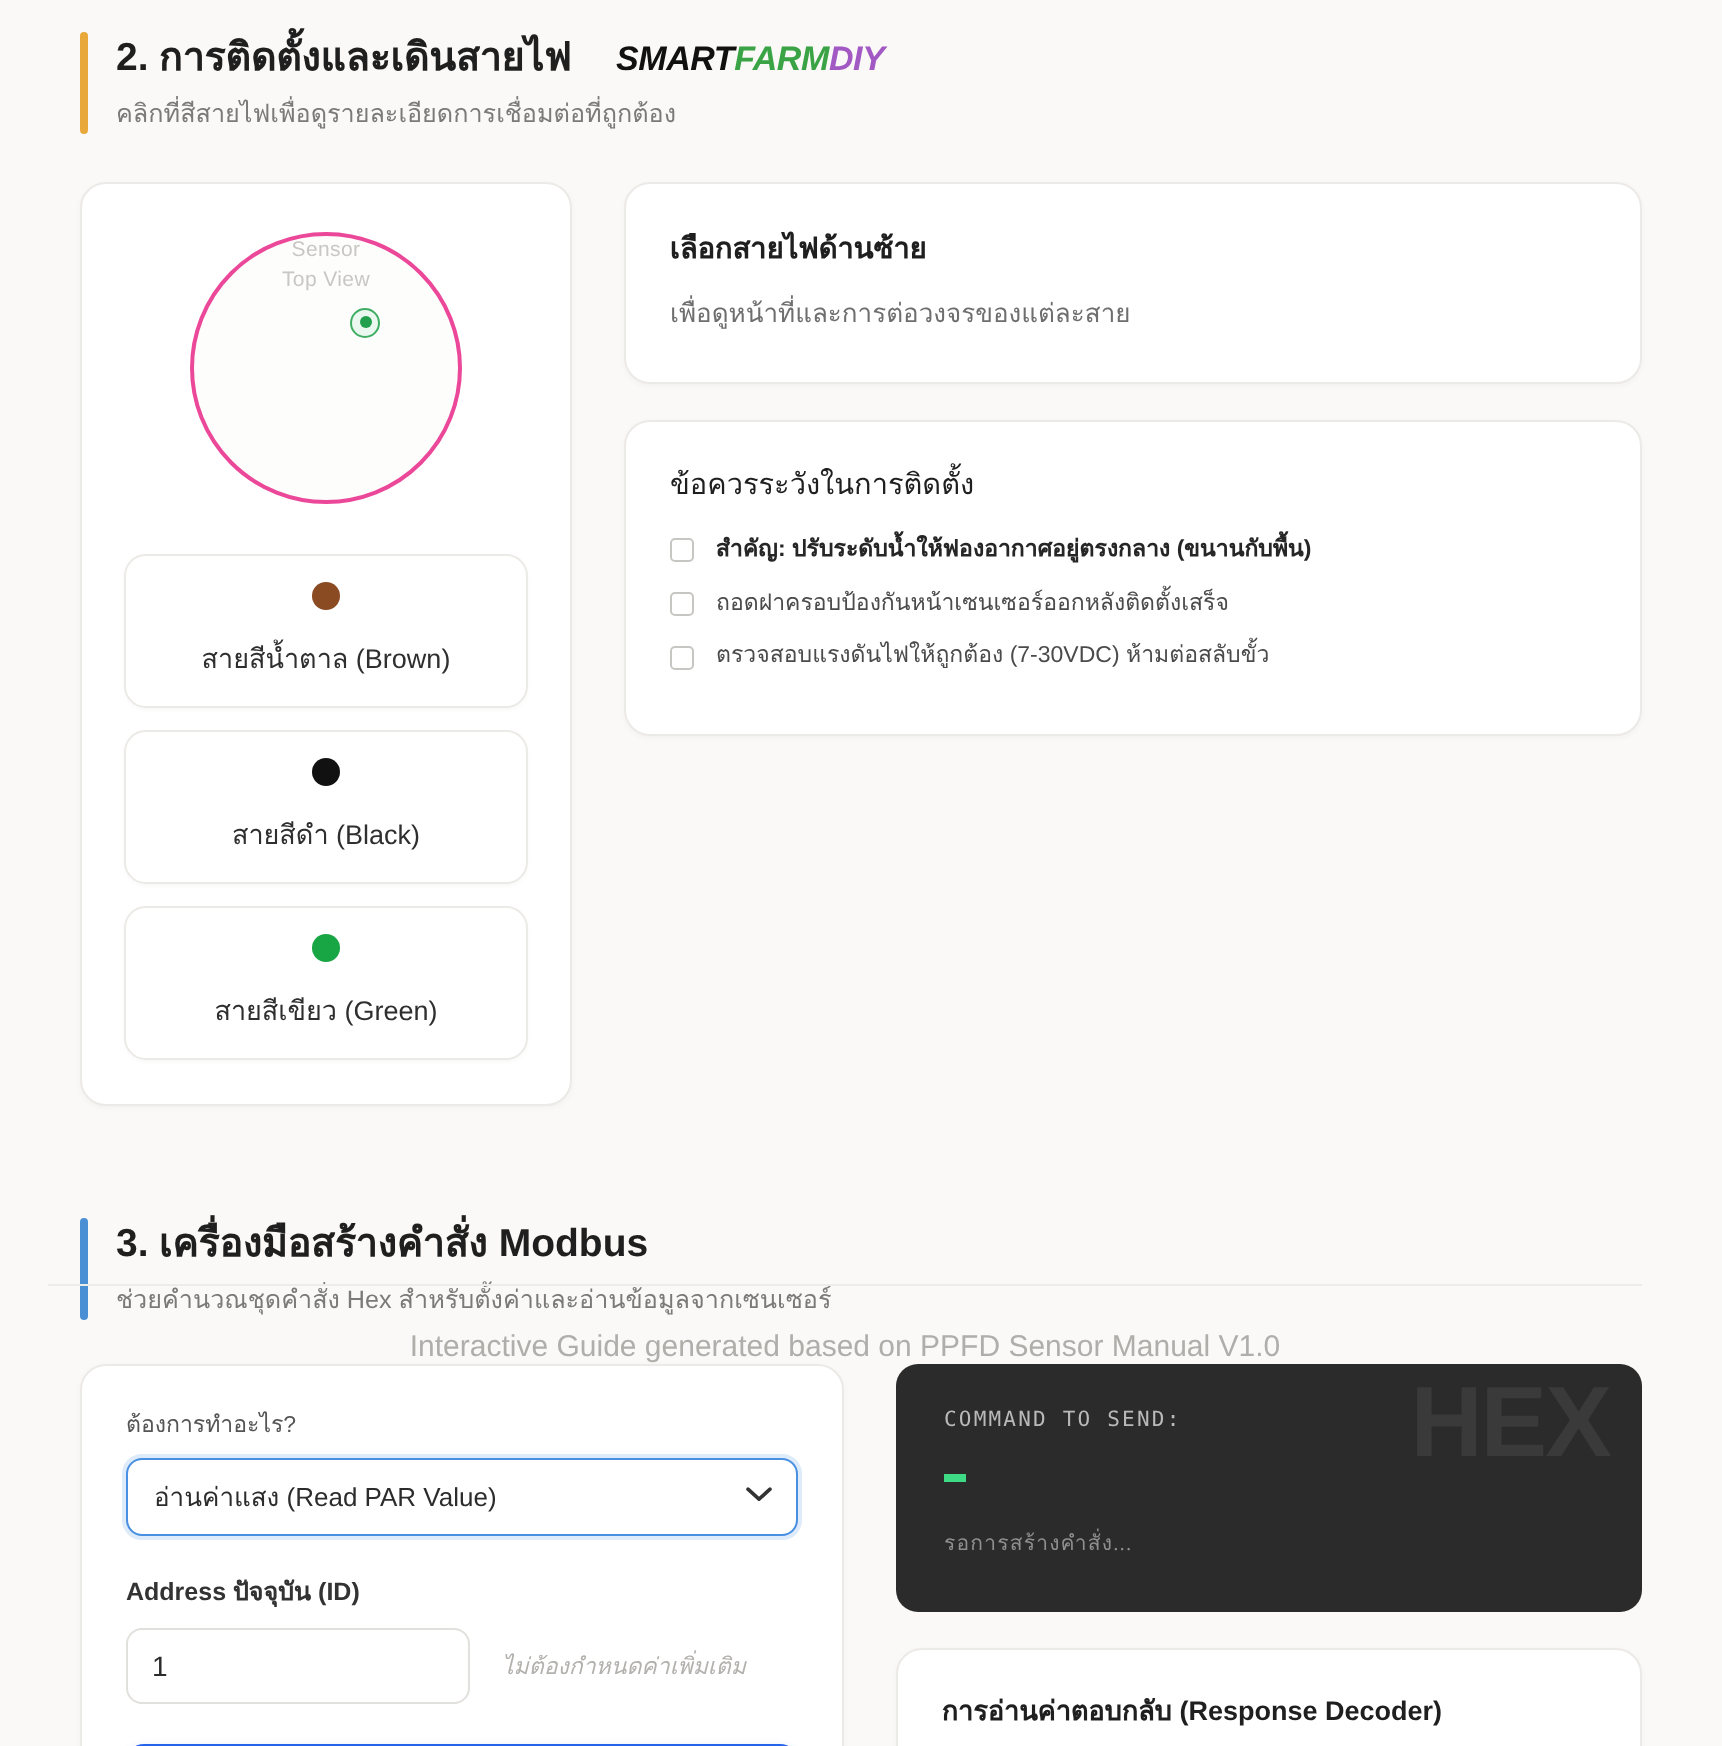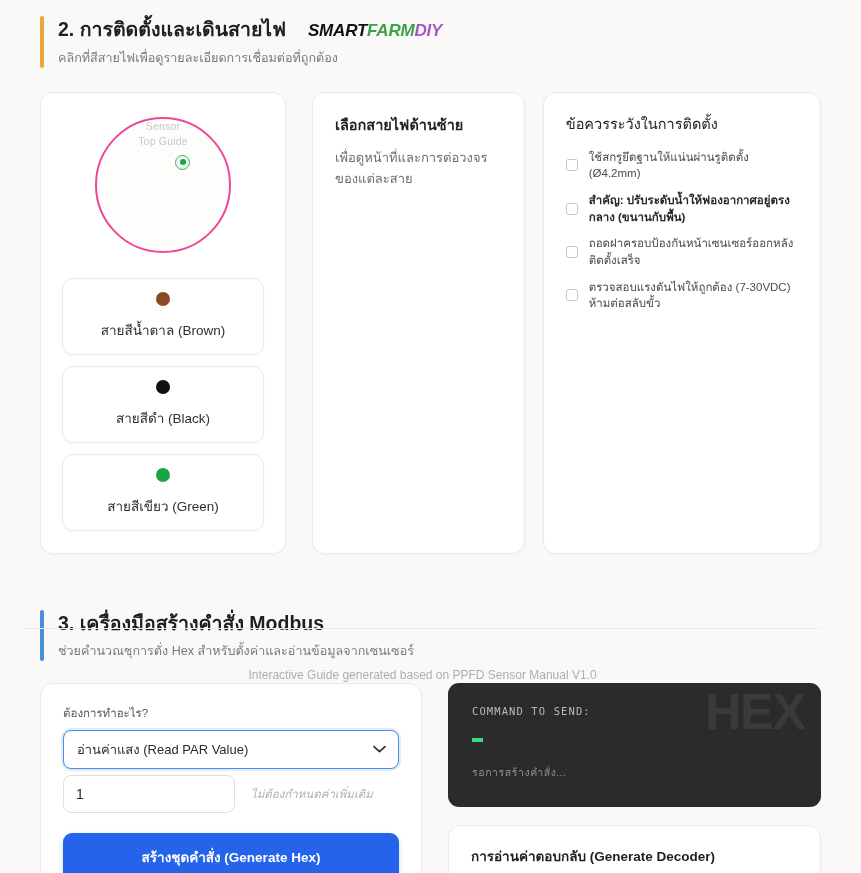--- a/index.html
+++ b/index.html
@@ -62,21 +62,21 @@
   .wire-btn {
     display: flex; align-items: center; gap: 13px;
     background: #ffffff; border: 1px solid #eceae6; border-radius: 11px;
     padding: 13px 15px; margin-top: 11px; cursor: pointer;
     box-shadow: 0 1px 2px rgba(0,0,0,0.03);
     flex-direction: column;
   }
   .wire-swatch { width: 14px; height: 14px; border-radius: 50%; flex: 0 0 14px; }
   .wire-label { font-size: 13.5px; color: #2f2f2f; }
 
-  .sec2-right { flex: 1; display: flex; gap: 18px; }
+  .sec2-right { flex: 1; display: flex; flex-direction: column; gap: 18px; }
 
   .info-card { padding: 20px 22px 24px; min-height: 92px; }
   .info-title { font-size: 14.5px; font-weight: bold; color: #1f1f1f; }
   .info-sub { font-size: 13px; color: #6e6e6e; margin-top: 11px; }
 
   .check-card { padding: 19px 22px 20px; }
   .check-title { font-size: 14.5px; font-weight: normal; color: #1f1f1f; margin-bottom: 14px; }
   .check-row { display: flex; align-items: center; gap: 11px; margin: 10px 0; }
   .check-box {
     width: 12px; height: 12px; flex: 0 0 12px;
@@ -154,22 +154,22 @@
   input.dec-input::placeholder { color: #b9b7b3; }
   .dec-btn {
     padding: 11px 18px; border: none; border-radius: 8px;
     background: #e8e6e2; color: #3a3a3a; font-size: 12.5px; font-weight: bold;
     font-family: "Liberation Sans", sans-serif; cursor: pointer; white-space: nowrap;
   }
 
   
   .footer {
     position: absolute; left: 24px; right: 40px; bottom: 14px;
-    border-top: 1px solid #eeece8; padding-top: 39px;
-    text-align: center; font-size: 12px; color: #b0aeaa;
+    border-top: 1px solid #eeece8; padding-top: 22px;
+    text-align: center; font-size: 15px; color: #b0aeaa;
   }
 </style>
 </head>
 <body>
 
 <div class="page">
 
   <div class="section-head">
     <div class="accent-bar accent-orange"></div>
     <div class="section-head-text">
@@ -184,21 +184,21 @@
   <div class="sec2-body">
 
     <div class="card wire-card">
       <div class="sensor-wrap">
         <div class="sensor-circle">
           <div class="sensor-dot">
               <i></i>
             </div>
           <div class="sensor-label">
             <div>Sensor</div>
-            <div>Top Guide</div>
+            <div>Top View</div>
           </div>
         </div>
       </div>
 
       <div class="wire-btn">
         <span class="wire-swatch" style="background:#8a4a22"></span>
         <span class="wire-label">สายสีน้ำตาล (Brown)</span>
       </div>
       <div class="wire-btn">
         <span class="wire-swatch" style="background:#111111"></span>
@@ -213,24 +213,20 @@
     <div class="sec2-right">
 
       <div class="card info-card">
         <div class="info-title">เลือกสายไฟด้านซ้าย</div>
         <div class="info-sub">เพื่อดูหน้าที่และการต่อวงจรของแต่ละสาย</div>
       </div>
 
       <div class="card check-card">
         <div class="check-title">ข้อควรระวังในการติดตั้ง</div>
 
-        <div class="check-row">
-          <span class="check-box"></span>
-          <span class="check-text">ใช้สกรูยึดฐานให้แน่นผ่านรูติดตั้ง (Ø4.2mm)</span>
-        </div>
         <div class="check-row">
           <span class="check-box"></span>
           <span class="check-text em">สำคัญ: ปรับระดับน้ำให้ฟองอากาศอยู่ตรงกลาง (ขนานกับพื้น)</span>
         </div>
         <div class="check-row">
           <span class="check-box"></span>
           <span class="check-text">ถอดฝาครอบป้องกันหน้าเซนเซอร์ออกหลังติดตั้งเสร็จ</span>
         </div>
         <div class="check-row">
           <span class="check-box"></span>
@@ -239,58 +235,59 @@
       </div>
 
     </div>
   </div>
 
   <div class="sec3">
     <div class="section-head">
       <div class="accent-bar accent-blue"></div>
       <div class="section-head-text">
         <h2 class="section-title">3. เครื่องมือสร้างคำสั่ง Modbus</h2>
-        <div class="section-sub">ช่วยคำนวณชุการตั่ง Hex สำหรับตั้งค่าและอ่านข้อมูลจากเซนเซอร์</div>
+        <div class="section-sub">ช่วยคำนวณชุดคำสั่ง Hex สำหรับตั้งค่าและอ่านข้อมูลจากเซนเซอร์</div>
       </div>
     </div>
 
     <div class="sec3-body">
 
       <div class="card tool-card">
         <div class="field-label">ต้องการทำอะไร?</div>
         <div class="select-wrap">
           <select class="styled">
             <option>อ่านค่าแสง (Read PAR Value)</option>
           </select>
           <span class="sel-chevron">
             <svg width="13" height="8" viewBox="0 0 13 8">
                 <path d="M1 1.5 L6.5 6.5 L12 1.5" fill="none" stroke="#333" stroke-width="1.8" stroke-linecap="round" stroke-linejoin="round"></path>
               </svg>
           </span>
         </div>
 
+        <div class="field-label strong" style="margin-top:18px;">Address ปัจจุบัน (ID)</div>
         <div class="addr-row">
           <input class="addr" type="text" value="1" style="">
           <span class="addr-hint">ไม่ต้องกำหนดค่าเพิ่มเติม</span>
         </div>
 
         <button class="gen-btn">สร้างชุดคำสั่ง (Generate Hex)</button>
       </div>
 
       <div class="sec3-right">
 
         <div class="term">
           <div class="term-watermark">HEX</div>
           <div class="term-head">COMMAND TO SEND:</div>
           <div class="term-cursor"></div>
           <div class="term-wait">รอการสร้างคำสั่ง...</div>
         </div>
 
         <div class="card dec-card">
-          <div class="dec-title">การอ่านค่าตอบกลับ (Generate Decoder)</div>
+          <div class="dec-title">การอ่านค่าตอบกลับ (Response Decoder)</div>
           <div class="dec-row">
             <input class="dec-input" type="text" placeholder="เช่น 00 64" style="">
             <button class="dec-btn">แปลผล</button>
           </div>
         </div>
 
       </div>
     </div>
   </div>
 

